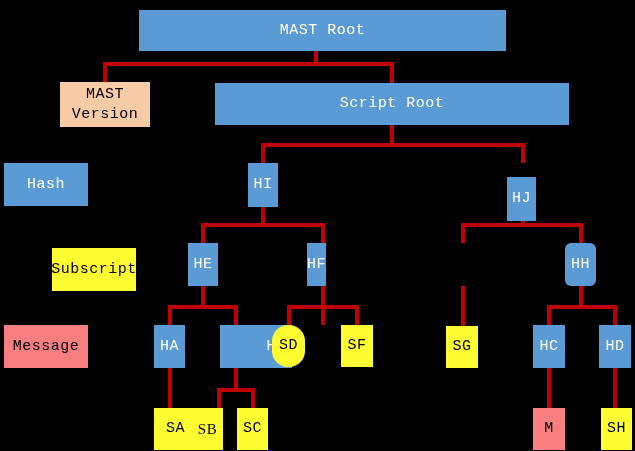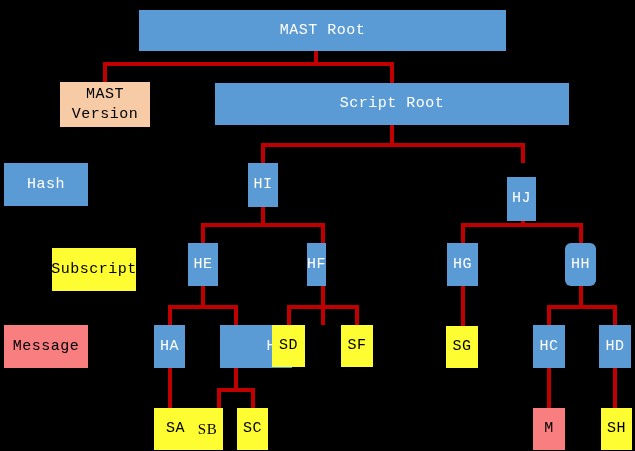--- a/index.html
+++ b/index.html
@@ -58,25 +58,24 @@
     <div class="node subscript" style="left: 4px; top: 248px; width: 84px; height: 43px; margin-left: 48px;">Subscript</div>
     <div class="node message" style="left: 4px; top: 325px; width: 84px; height: 43px;">Message</div>
     <div class="node hash" style="left: 139px; top: 10px; width: 367px; height: 41px;">MAST Root</div>
     <div class="node version" style="left: 60px; top: 82px; width: 90px; height: 45px;">MAST
 Version</div>
     <div class="node hash" style="left: 215px; top: 83px; width: 354px; height: 42px;">Script Root</div>
     <div class="node hash" style="left: 248px; top: 163px; width: 30px; height: 44px;">HI</div>
     <div class="node hash" style="left: 507px; top: 177px; width: 29px; height: 44px;">HJ</div>
     <div class="node hash" style="left: 188px; top: 243px; width: 30px; height: 43px;">HE</div>
     <div class="node hash" style="left: 307px; top: 243px; width: 19px; height: 43px;">HF</div>
-    <div class="node hash" style="left: 447px; top: 243px; width: 31px; height: 43px;">HG</div>
     <div class="node hash" style="left: 565px; top: 243px; width: 31px; height: 43px; border-radius: 6px;">HH</div>
     <div class="node hash" style="left: 154px; top: 325px; width: 31px; height: 43px;">HA</div>
     <div class="node hash" style="left: 220px; top: 325px; width: 32px; height: 43px; padding-left: 40px;">HB</div>
-    <div class="node subscript" style="left: 272px; top: 325px; width: 33px; height: 42px;">SD</div>
+    <div class="node subscript" style="left: 272px; top: 325px; width: 33px; height: 42px; border-radius: 16px;">SD</div>
     <div class="node subscript" style="left: 341px; top: 325px; width: 32px; height: 42px;">SF</div>
     <div class="node subscript" style="left: 446px; top: 326px; width: 32px; height: 42px;">SG</div>
     <div class="node hash" style="left: 533px; top: 325px; width: 32px; height: 43px;">HC</div>
     <div class="node hash" style="left: 599px; top: 325px; width: 32px; height: 43px;">HD</div>
     <div class="node subscript" style="left: 154px; top: 408px; width: 43px; height: 42px;">SA</div>
     <div class="node subscript" style="left: 192px; top: 408px; width: 31px; height: 42px; font-family: Liberation Serif, serif;">SB</div>
     <div class="node subscript" style="left: 237px; top: 408px; width: 31px; height: 42px;">SC</div>
     <div class="node message" style="left: 533px; top: 408px; width: 32px; height: 42px;">M</div>
     <div class="node subscript" style="left: 601px; top: 408px; width: 31px; height: 42px;">SH</div>
   </div>

